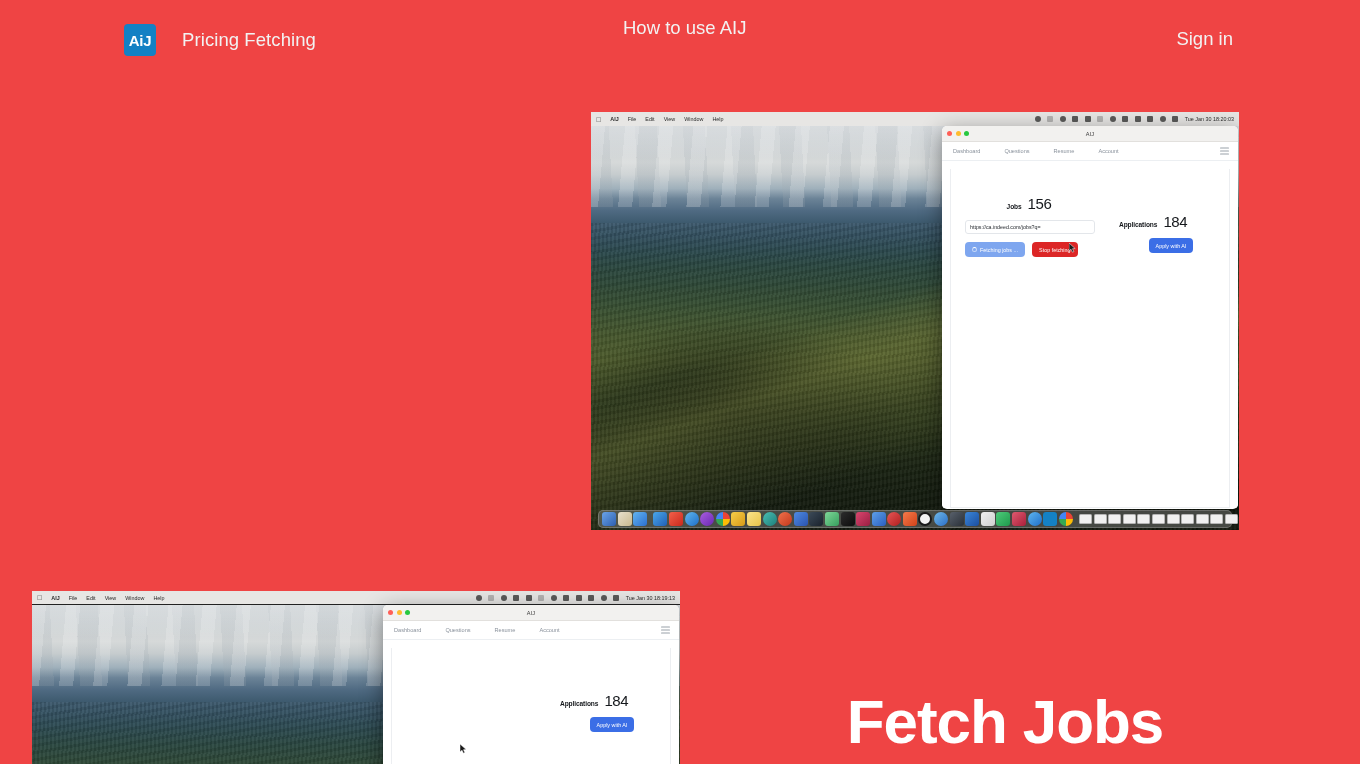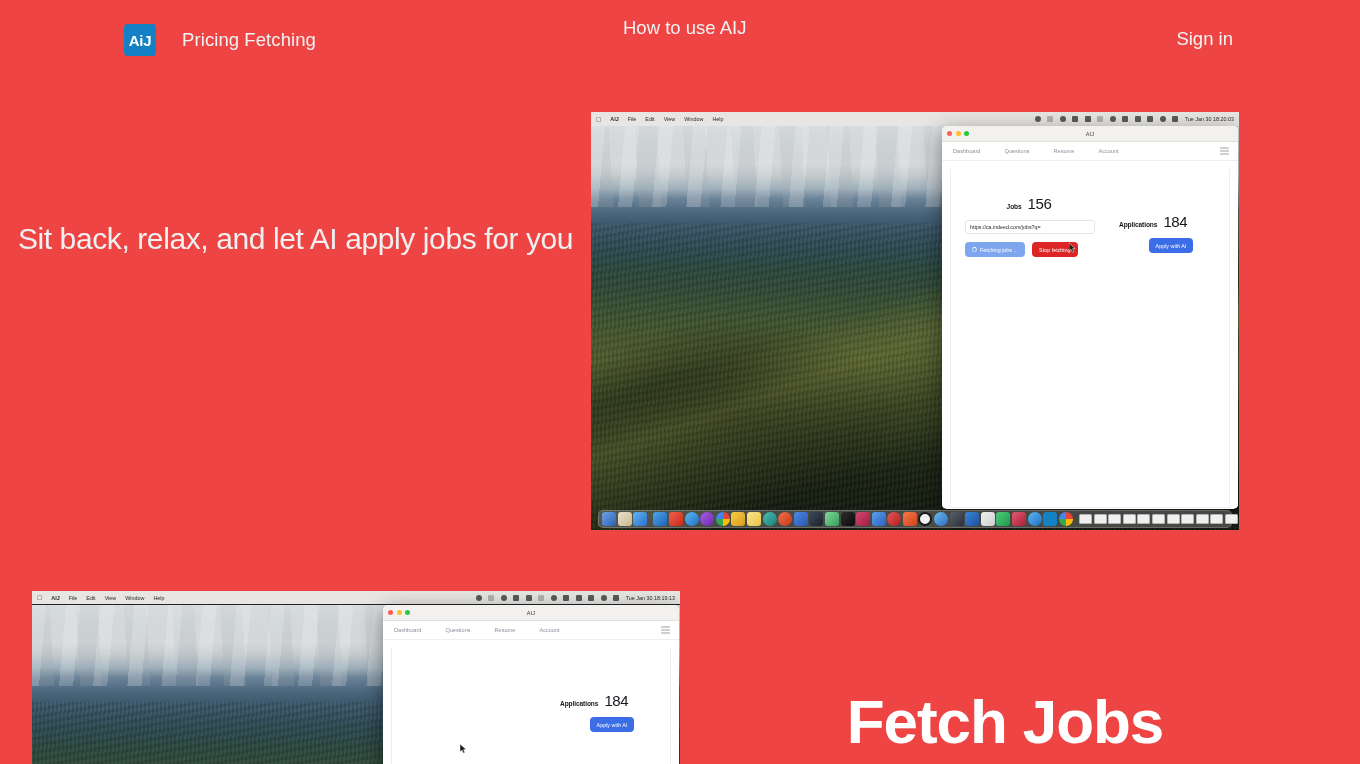--- a/index.html
+++ b/index.html
@@ -231,21 +231,20 @@
       <div class="nav-links">
         <a class="nav-link">Pricing</a>
         <a class="nav-link">Fetching</a>
       </div>
     </div>
     <a class="nav-center">How to use AIJ</a>
     <a class="nav-right">Sign in</a>
   </div>
 
   <div class="hero-text">
-    <div class="hero-sub">Sit back, relax, and let AI apply jobs for you</div>
   </div>
 
   <div class="shot shot-hero">
     <div class="wallpaper"></div>
 
     <div class="menubar">
       <div class="mb-left">
         <span class="mb-apple"></span>
         <span class="mb-item bold">AIJ</span>
         <span class="mb-item">File</span>

